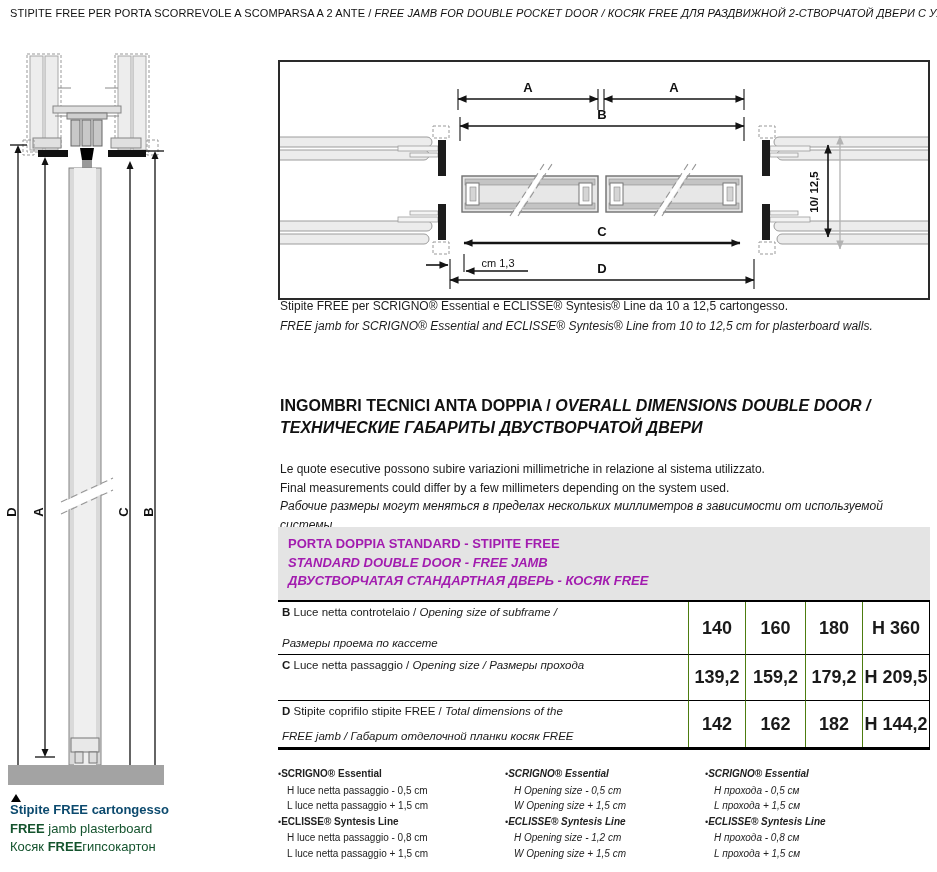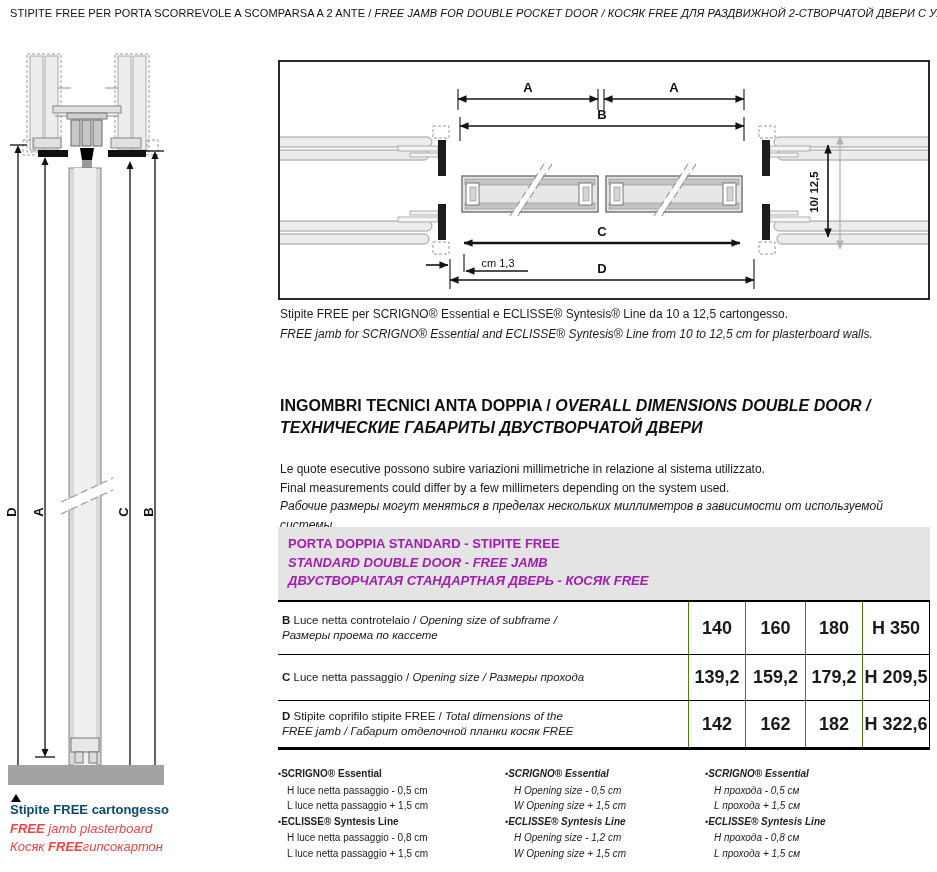--- a/index.html
+++ b/index.html
@@ -10,48 +10,48 @@
   .abs{position:absolute}
   .it{font-style:italic}
   .b{font-weight:bold}
 
   .t-header{left:10px;top:7px;width:922px;font-size:11px;letter-spacing:.1px;color:#111;white-space:nowrap}
 
   .left-svg{left:5px;top:50px}
 
   .plan-box{left:278px;top:60px;width:652px;height:240px;border:2px solid #2a2a2a;box-sizing:border-box;background:#fff}
 
-  .caption3{left:280px;top:304px;font-size:12px;line-height:20px;color:#1d1d1d}
+  .caption3{left:280px;top:296px;font-size:12px;line-height:20px;color:#1d1d1d}
   .h1{left:280px;top:395px;font-size:16px;font-weight:bold;line-height:22px;color:#111}
   .notes{left:280px;top:460px;font-size:12px;line-height:18.5px}
 
   .tbl-head{left:278px;top:527px;width:652px;height:73px;background:#e4e4e4;box-sizing:border-box;
     padding:8px 0 0 10px;font-size:13px;font-weight:bold;line-height:18.5px;color:#a21caf}
 
   .tbl{left:278px;top:600px;width:652px;display:grid;
     grid-template-columns:410px 57px 60px 57px 68px;
     grid-template-rows:52px 46px 47px;
     border-top:2px solid #000;border-bottom:3px solid #000;box-sizing:content-box}
   .tbl>div{box-sizing:border-box}
   .tbl>div:nth-child(n+6){border-top:1px solid #000}
-  .desc{display:flex;flex-direction:column;justify-content:center;padding:3px 8px 3px 4px;
+  .desc{display:flex;flex-direction:column;justify-content:space-between;padding:3px 8px 3px 4px;
     font-size:11.5px;line-height:15.5px}
   .vc{border-left:1px solid #4d7c0f;display:flex;align-items:center;justify-content:center;
     font-weight:bold;font-size:18px}
   .vc-last{border-right:1px solid #000}
 
   .fn{top:766px;width:215px;font-size:10px;line-height:15.5px;color:#222}
   .fn1{left:278px}.fn2{left:505px}.fn3{left:705px}
   .fn-name{font-weight:bold}
   .fn .sub{padding-left:9px}
   .blt{font-size:9px}
 
   .blcap{left:10px;top:801px;font-size:13px;line-height:18.5px}
   .blcap .l1{font-weight:bold;color:#0c4a6e}
-  .muted{color:#ef4444;font-style:italic}
+  .muted{color:#14532d;}
 
   svg text{font-family:"Liberation Sans",sans-serif;fill:#111}
   .dlab{font-size:13px;font-weight:bold;text-anchor:middle}
   .plab{font-size:13px;font-weight:bold;text-anchor:middle}
   .plab-sm{font-size:11px;text-anchor:middle}
   .stud{fill:#ededed;stroke:#a8a8a8;stroke-width:1}
   .dash{fill:none;stroke:#999;stroke-width:1;stroke-dasharray:3,2}
   .profile{fill:#e0e0e0;stroke:#858585;stroke-width:1}
   .profile2{fill:#cfcfcf;stroke:#777;stroke-width:1}
   .dim{stroke:#111;stroke-width:1.3}
@@ -263,38 +263,38 @@
 </div>
 
 <div class="abs tbl">
   <div class="desc">
     <div><span class="b">B</span><span> Luce netta controtelaio / </span><span class="it">Opening size of subframe /</span></div>
     <div class="it">Размеры проема по кассете</div>
   </div>
   <div class="vc">140</div>
   <div class="vc">160</div>
   <div class="vc">180</div>
-  <div class="vc vc-last">H 350</div>
+  <div class="vc vc-last">H 360</div>
 
   <div class="desc">
     <div><span class="b">C</span><span> Luce netta passaggio / </span><span class="it">Opening size / Размеры прохода</span></div>
   </div>
   <div class="vc">139,2</div>
   <div class="vc">159,2</div>
   <div class="vc">179,2</div>
   <div class="vc vc-last">H 209,5</div>
 
   <div class="desc">
     <div><span class="b">D</span><span> Stipite coprifilo stipite FREE / </span><span class="it">Total dimensions of the</span></div>
     <div class="it">FREE jamb / Габарит отделочной планки косяк FREE</div>
   </div>
   <div class="vc">142</div>
   <div class="vc">162</div>
   <div class="vc">182</div>
-  <div class="vc vc-last">H 322,6</div>
+  <div class="vc vc-last">H 144,2</div>
 </div>
 
 <div class="abs fn fn1">
   <div><span class="blt">•</span><span class="fn-name">SCRIGNO® Essential</span></div>
   <div class="sub">H luce netta passaggio - 0,5 cm</div>
   <div class="sub">L luce netta passaggio + 1,5 cm</div>
   <div><span class="blt">•</span><span class="fn-name">ECLISSE® Syntesis Line</span></div>
   <div class="sub">H luce netta passaggio - 0,8 cm</div>
   <div class="sub">L luce netta passaggio + 1,5 cm</div>
 </div>

